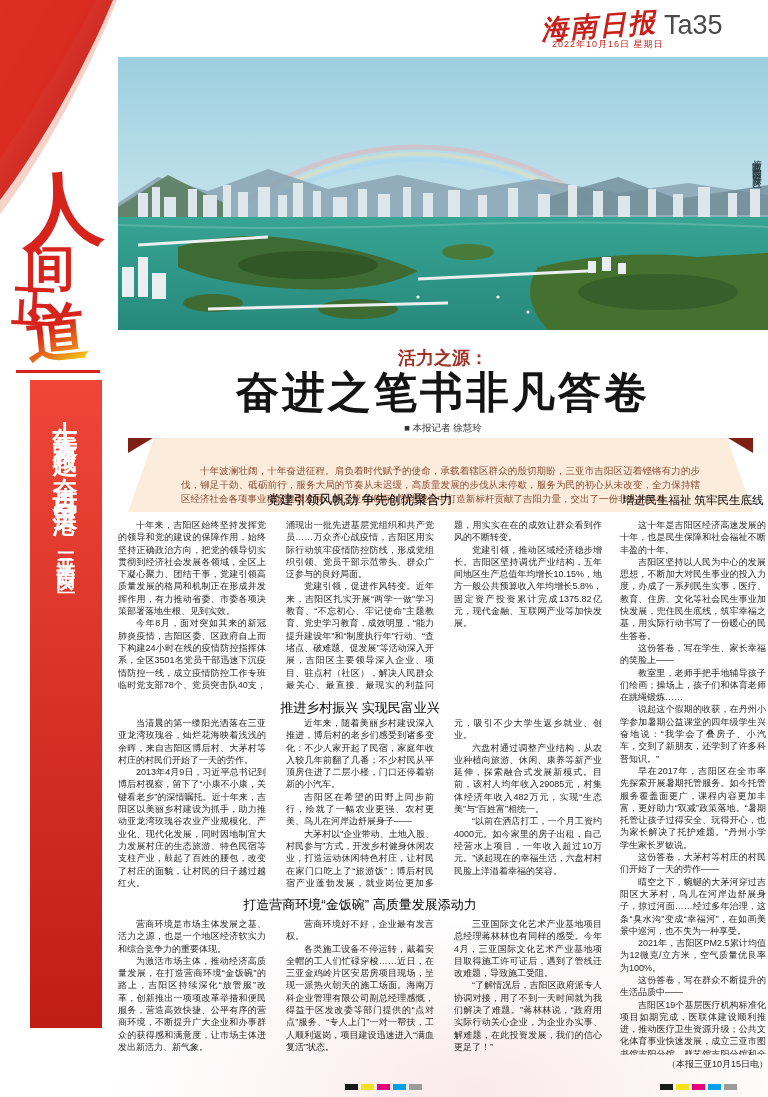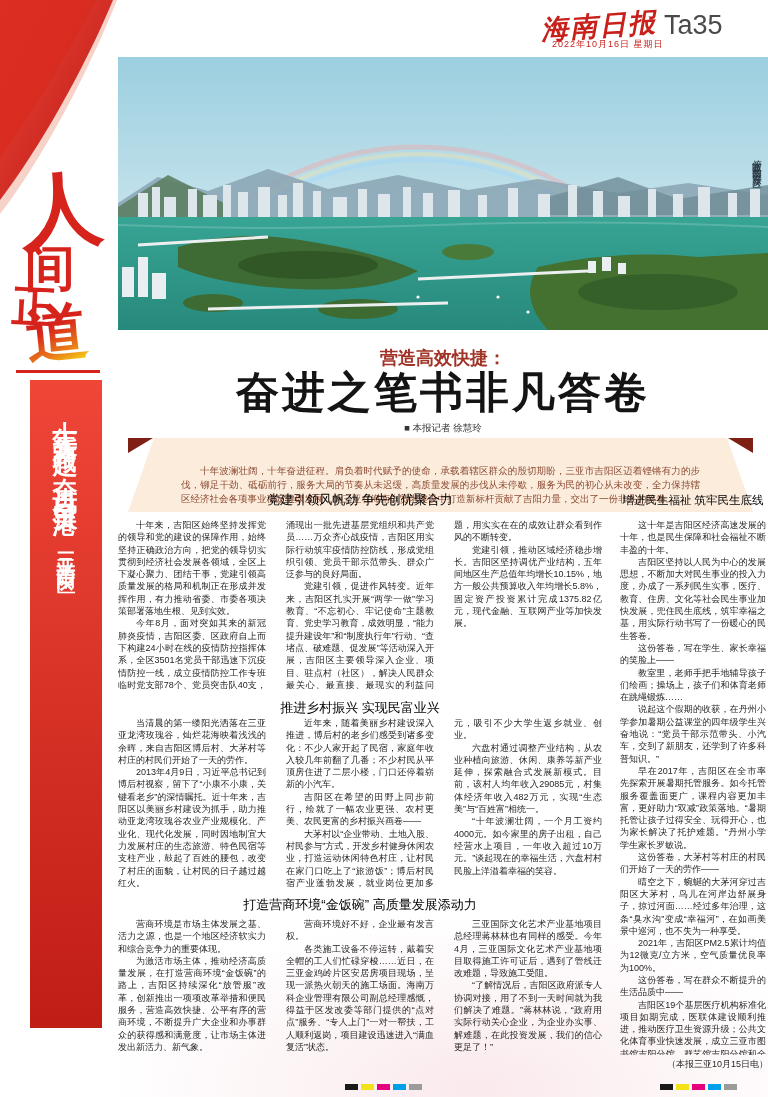--- a/index.html
+++ b/index.html
@@ -197,21 +197,21 @@
           <circle cx="300" cy="240" r="1.6"></circle>
       </g>
       <path d="M0,168 Q160,174 320,168 T650,170" stroke="#ffffff" stroke-width="2" opacity="0.18" fill="none"></path>
     </svg>
     <div class="photo-caption">
       <span>俯瞰三亚吉阳区河东片区。</span>
 
     </div>
   </div>
 
-  <div class="kicker">营造高效快捷：</div>
+  <div class="kicker">活力之源：</div>
   <h1 class="title">奋进之笔书非凡答卷</h1>
   <div class="byline">■ 本报记者 徐慧玲</div>
 
   <div class="intro">
       <p>十年波澜壮阔，十年奋进征程。肩负着时代赋予的使命，承载着辖区群众的殷切期盼，三亚市吉阳区迈着铿锵有力的步伐，铆足干劲、砥砺前行，服务大局的节奏从未迟缓，高质量发展的步伐从未停歇，服务为民的初心从未改变，全力保持辖区经济社会各项事业稳定健康发展，为三亚在海南自贸港建设中打造新标杆贡献了吉阳力量，交出了一份非凡的答卷。</p>
       <p>站在新的历史起点，在省委、省政府和三亚市委、市政府的坚强领导下，吉阳区抢抓海南自贸港建设的历史机遇，攻坚克难、勇毅前行，全面建设乐居、乐业、乐游的“美好新吉阳”，以更加昂扬的精神状态迈向新征程。</p>
     </div>
   <span class="tri tri-l"></span>
   <span class="tri tri-r"></span>
 
@@ -225,39 +225,39 @@
   <div class="body cols b-party">
       <p>十年来，吉阳区始终坚持发挥党的领导和党的建设的保障作用，始终坚持正确政治方向，把党的领导切实贯彻到经济社会发展各领域，全区上下凝心聚力、团结干事，党建引领高质量发展的格局和机制正在形成并发挥作用，有力推动省委、市委各项决策部署落地生根、见到实效。</p>
       <p>今年8月，面对突如其来的新冠肺炎疫情，吉阳区委、区政府自上而下构建24小时在线的疫情防控指挥体系，全区3501名党员干部迅速下沉疫情防控一线，成立疫情防控工作专班临时党支部78个、党员突击队40支，涌现出一批先进基层党组织和共产党员……万众齐心战疫情，吉阳区用实际行动筑牢疫情防控防线，形成党组织引领、党员干部示范带头、群众广泛参与的良好局面。</p>
       <p>党建引领，促进作风转变。近年来，吉阳区扎实开展“两学一做”学习教育、“不忘初心、牢记使命”主题教育、党史学习教育，成效明显，“能力提升建设年”和“制度执行年”行动、“查堵点、破难题、促发展”等活动深入开展，吉阳区主要领导深入企业、项目、驻点村（社区），解决人民群众最关心、最直接、最现实的利益问题，用实实在在的成效让群众看到作风的不断转变。</p>
       <p>党建引领，推动区域经济稳步增长。吉阳区坚持调优产业结构，五年间地区生产总值年均增长10.15%，地方一般公共预算收入年均增长5.8%，固定资产投资累计完成1375.82亿元，现代金融、互联网产业等加快发展。</p>
     </div>
   <div class="body cols b-rural">
       <p>当清晨的第一缕阳光洒落在三亚亚龙湾玫瑰谷，灿烂花海映着浅浅的余晖，来自吉阳区博后村、大茅村等村庄的村民们开始了一天的劳作。</p>
       <p>2013年4月9日，习近平总书记到博后村视察，留下了“小康不小康，关键看老乡”的深情嘱托。近十年来，吉阳区以美丽乡村建设为抓手，助力推动亚龙湾玫瑰谷农业产业规模化、产业化、现代化发展，同时因地制宜大力发展村庄的生态旅游、特色民宿等支柱产业，鼓起了百姓的腰包，改变了村庄的面貌，让村民的日子越过越红火。</p>
       <p>近年来，随着美丽乡村建设深入推进，博后村的老乡们感受到诸多变化：不少人家开起了民宿，家庭年收入较几年前翻了几番；不少村民从平顶房住进了二层小楼，门口还停着崭新的小汽车。</p>
-      <p>吉阳区在希望的田野上同步前行，绘就了一幅农业更强、农村更美、农民更富的乡村振兴画卷——</p>
+      <p>吉阳区在希望的田野上同步前行，绘就了一幅农业更强、农村更美、鸟儿在河岸边舒展身子——</p>
       <p>大茅村以“企业带动、土地入股、村民参与”方式，开发乡村健身休闲农业，打造运动休闲特色村庄，让村民在家门口吃上了“旅游饭”；博后村民宿产业蓬勃发展，就业岗位更加多元，吸引不少大学生返乡就业、创业。</p>
       <p>六盘村通过调整产业结构，从农业种植向旅游、休闲、康养等新产业延伸，探索融合式发展新模式。目前，该村人均年收入29085元，村集体经济年收入482万元，实现“生态美”与“百姓富”相统一。</p>
-      <p>“十年波澜壮阔，一个月工资约4000元。如今家里的房子出租，自己经营水上项目，一年收入超过10万元。”谈起现在的幸福生活，六盘村村民脸上洋溢着幸福的笑容。</p>
+      <p>“以前在酒店打工，一个月工资约4000元。如今家里的房子出租，自己经营水上项目，一年收入超过10万元。”谈起现在的幸福生活，六盘村村民脸上洋溢着幸福的笑容。</p>
     </div>
   <div class="body cols b-busi">
       <p>营商环境是市场主体发展之基、活力之源，也是一个地区经济软实力和综合竞争力的重要体现。</p>
       <p>为激活市场主体，推动经济高质量发展，在打造营商环境“金饭碗”的路上，吉阳区持续深化“放管服”改革，创新推出一项项改革举措和便民服务，营造高效快捷、公平有序的营商环境，不断提升广大企业和办事群众的获得感和满意度，让市场主体迸发出新活力、新气象。</p>
       <p>营商环境好不好，企业最有发言权。</p>
       <p>各类施工设备不停运转，戴着安全帽的工人们忙碌穿梭……近日，在三亚金鸡岭片区安居房项目现场，呈现一派热火朝天的施工场面。海南万科企业管理有限公司副总经理感慨，得益于区发改委等部门提供的“点对点”服务、“专人上门”一对一帮扶，工人顺利返岗，项目建设迅速进入“满血复活”状态。</p>
       <p>三亚国际文化艺术产业基地项目总经理蒋林林也有同样的感受。今年4月，三亚国际文化艺术产业基地项目取得施工许可证后，遇到了管线迁改难题，导致施工受阻。</p>
       <p>“了解情况后，吉阳区政府派专人协调对接，用了不到一天时间就为我们解决了难题。”蒋林林说，“政府用实际行动关心企业，为企业办实事、解难题，在此投资发展，我们的信心更足了！”</p>
     </div>
   <div class="body b-live">
       <p>这十年是吉阳区经济高速发展的十年，也是民生保障和社会福祉不断丰盈的十年。</p>
       <p>吉阳区坚持以人民为中心的发展思想，不断加大对民生事业的投入力度，办成了一系列民生实事，医疗、教育、住房、文化等社会民生事业加快发展，兜住民生底线，筑牢幸福之基，用实际行动书写了一份暖心的民生答卷。</p>
       <p>这份答卷，写在学生、家长幸福的笑脸上——</p>
       <p>教室里，老师手把手地辅导孩子们绘画；操场上，孩子们和体育老师在跳绳锻炼……</p>
-      <p>说起这个假期的收获，在丹州小学参加暑期公益课堂的四年级学生兴奋地说：“党员干部示范带头、小汽车，交到了新朋友，还学到了许多科普知识。”</p>
+      <p>说起这个假期的收获，在丹州小学参加暑期公益课堂的四年级学生兴奋地说：“我学会了叠房子、小汽车，交到了新朋友，还学到了许多科普知识。”</p>
       <p>早在2017年，吉阳区在全市率先探索开展暑期托管服务。如今托管服务覆盖面更广，课程内容更加丰富，更好助力“双减”政策落地。“暑期托管让孩子过得安全、玩得开心，也为家长解决了托护难题。”丹州小学学生家长罗敏说。</p>
       <p>这份答卷，大茅村等村庄的村民们开始了一天的劳作——</p>
       <p>晴空之下，蜿蜒的大茅河穿过吉阳区大茅村，鸟儿在河岸边舒展身子，掠过河面……经过多年治理，这条“臭水沟”变成“幸福河”，在如画美景中巡河，也不失为一种享受。</p>
       <p>2021年，吉阳区PM2.5累计均值为12微克/立方米，空气质量优良率为100%。</p>
       <p>这份答卷，写在群众不断提升的生活品质中——</p>
       <p>吉阳区19个基层医疗机构标准化项目如期完成，医联体建设顺利推进，推动医疗卫生资源升级；公共文化体育事业快速发展，成立三亚市图书馆吉阳分馆、群艺馆吉阳分馆和全民健身中心，基本构建社区“15分钟健身圈”，人民群众的获得感幸福感安全感持续提升。</p>
     </div>
   <div class="dateline">（本报三亚10月15日电）</div>
 
   <div class="regbar rb1">

